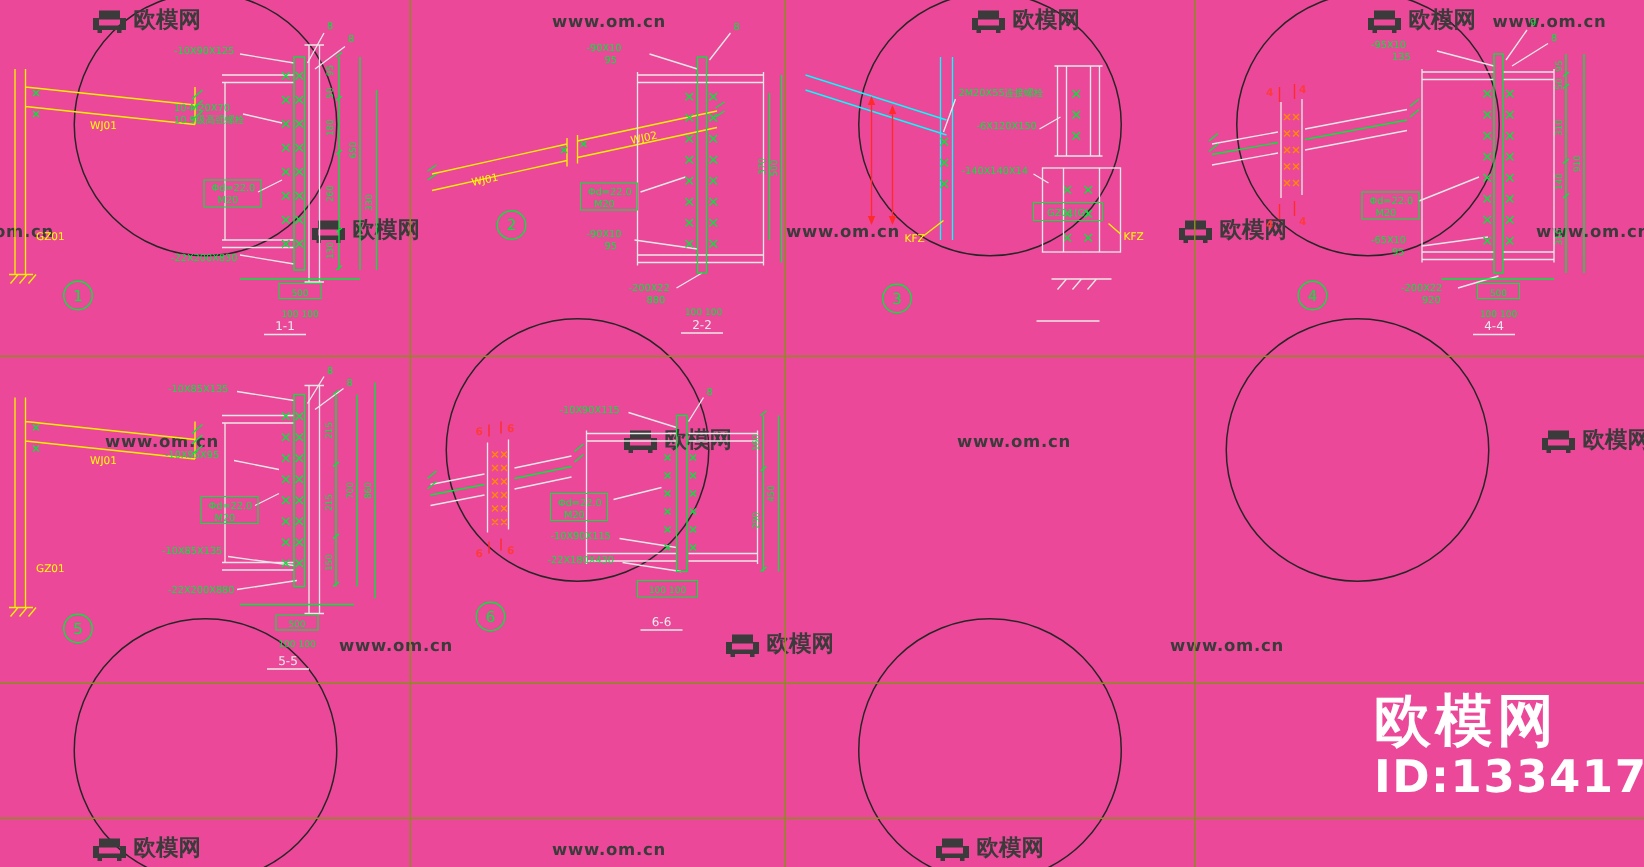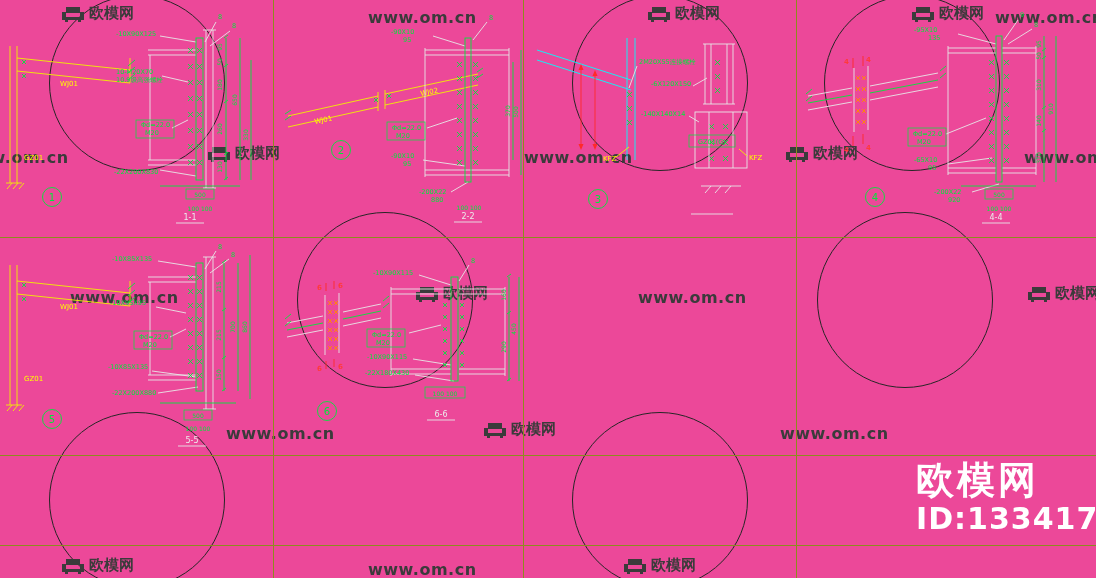--- a/index.html
+++ b/index.html
@@ -4,21 +4,21 @@
 <style>
   *{margin:0;padding:0;box-sizing:border-box}
   body{background:#000}
   .stage{position:relative;width:1096px;height:578px;background:#ec4899;overflow:hidden;
          font-family:"DejaVu Sans",sans-serif}
   
   .wm-circle{position:absolute;width:176px;height:176px;border:1px solid #262626;border-radius:50%}
   
   .wm{position:absolute;display:flex;align-items:center;gap:5px;color:#3b3b3b;
       font-weight:bold;font-size:15px;white-space:nowrap}
-  .wm.url{font-size:16px;letter-spacing:.5px}
+  .wm.url{font-size:11px;letter-spacing:.5px}
   .wm svg{display:block}
   
   .gridline{position:absolute;background:#8c8c1e}
   .gv{width:1px;height:578px;top:0}
   .gh{height:1px;width:1096px;left:0}
   
   .panel{position:absolute}
   .ln{fill:none;stroke-width:.9}
   .y{stroke:#f2f200}.g{stroke:#00e83c}.w{stroke:#e8e8e8}.c{stroke:#00ffff}
   .r{stroke:#ff2a2a}.o{stroke:#ff8c00}

